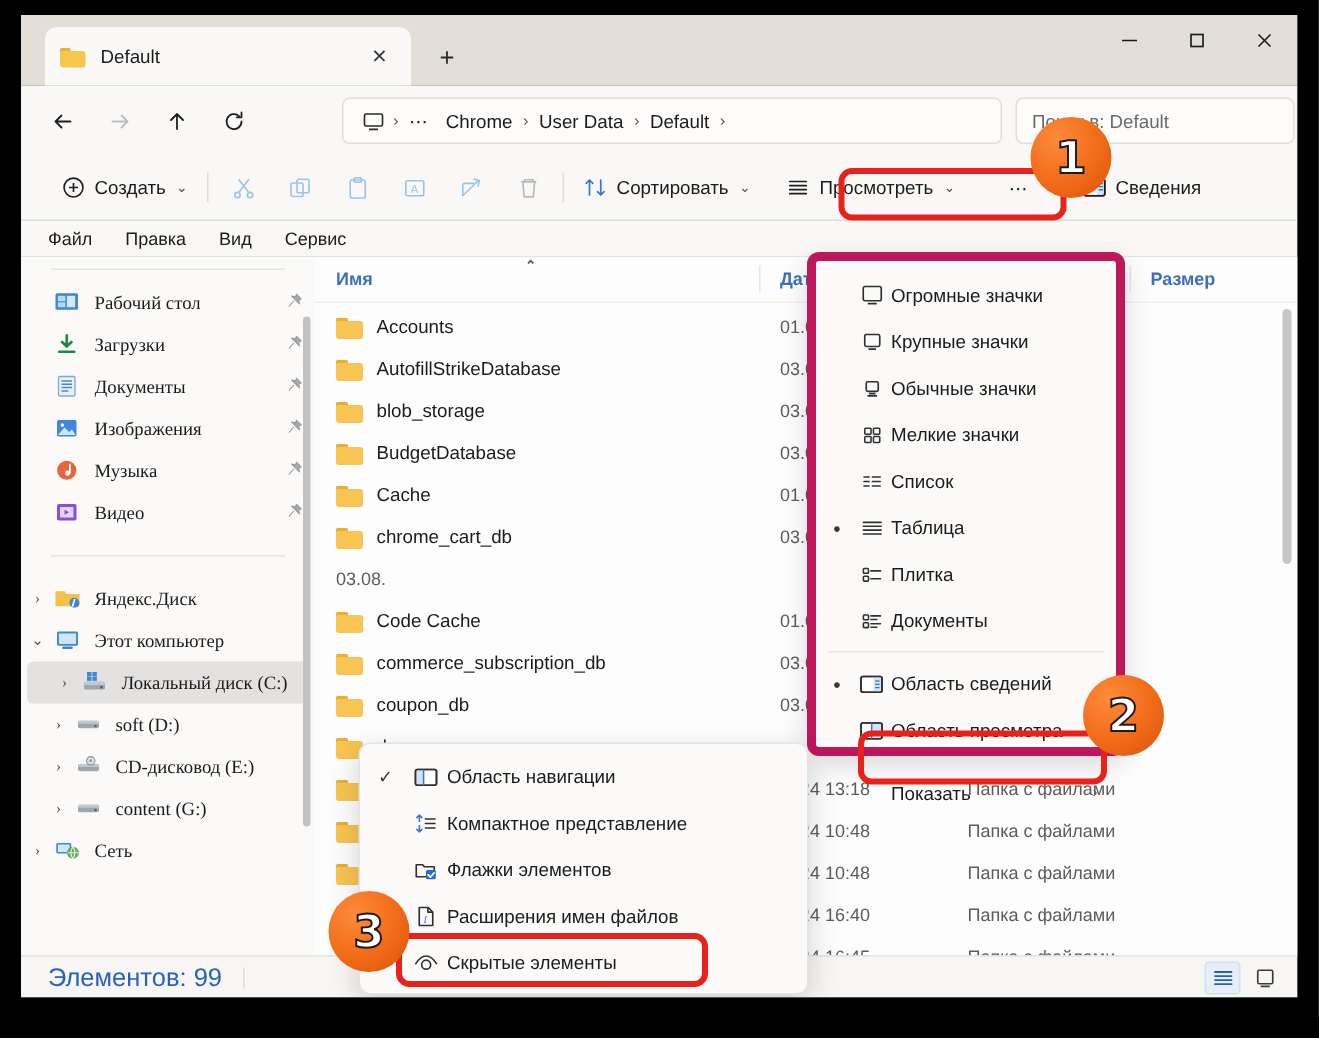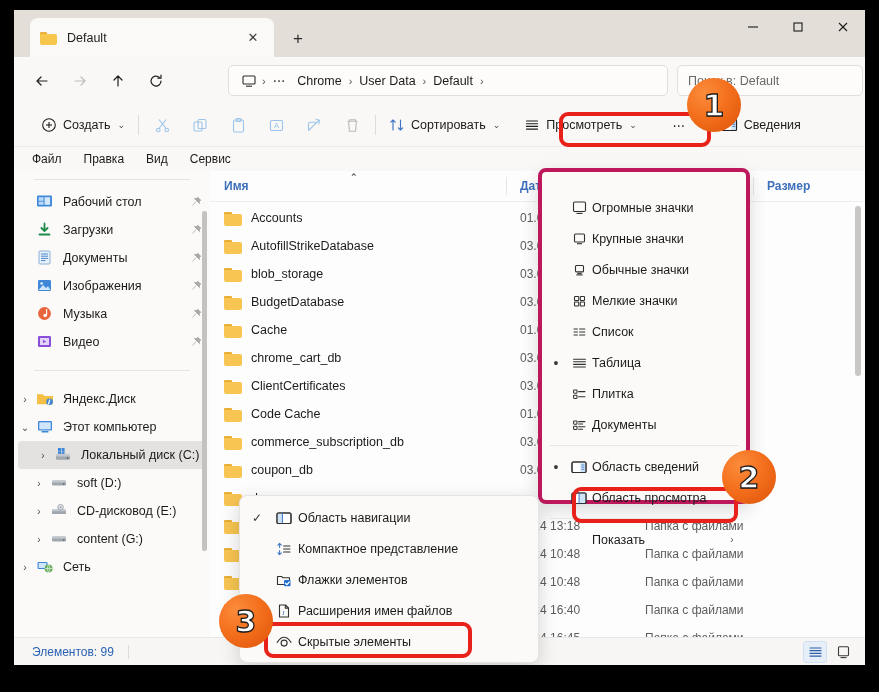--- a/index.html
+++ b/index.html
@@ -132,20 +132,21 @@
     background: #fbfaf9;
     overflow: hidden;
   }
   .side-divider {
     height: 1px; background: #e6e3e0; margin: 8px 20px 8px 20px;
   }
   .side-item {
     height: 28px; display: flex; align-items: center;
     font-size: 12.5px; color: #1b1b1b;
     padding-right: 6px;
+    font-family: Liberation Serif, serif;
   }
   .side-item.selected { background: #e4e2e0; border-radius: 4px; margin: 0 4px; }
   .side-chev {
     width: 22px; text-align: center; font-size: 10px; color: #4d4d4d; flex: none;
   }
   .side-ico { width: 20px; height: 16px; margin-right: 7px; flex: none; position: relative; }
   .side-label { flex: 1; white-space: nowrap; overflow: hidden; }
   .pin { width: 16px; flex: none; color: #9b9b9b; font-size: 11px; text-align:center; }
   .sb-thumb-side {
     position: absolute; right: 3px; top: 40px; width: 5px; height: 340px;
@@ -197,34 +198,34 @@
     position: absolute; right: 4px; top: 35px; width: 6px; height: 170px;
     background: #c9c7c5; border-radius: 3px;
   }
   
   .statusbar {
     position: absolute; left: 0; top: 627px; width: 851px; height: 28px;
     background: #f7f6f4;
     border-top: 1px solid #ebe9e6;
     display: flex; align-items: center;
   }
-  .status-text { font-size: 12px; color: #2a62b5; padding-left: 18px; }
+  .status-text { font-size: 17px; color: #2a62b5; padding-left: 18px; }
   .status-sep { width:1px; height:14px; background:#dedcda; margin-left:14px; }
   .viewtoggles { position: absolute; right: 10px; top: 3px; display: flex; gap: 4px; }
   .vt { width: 24px; height: 22px; display:flex; align-items:center; justify-content:center; border-radius:3px; }
   .vt.active { background: #e6eef8; border: 1px solid #cfe0f2; }
   
   .menu-view {
     position: absolute; left: 524px; top: 158px;
     width: 212px; height: 336px;
     background: #fbfaf9;
-    border: 4px solid #be185d;
+    border: 6px solid #be185d;
     border-radius: 8px;
     box-shadow: 0 6px 18px rgba(0,0,0,0.14);
-    padding: 20px 0;
+    padding: 7px 0;
     z-index: 40;
   }
   .mi {
     height: 31px; display: flex; align-items: center;
     font-size: 12.5px; color: #1b1b1b;
     margin: 0 4px; border-radius: 4px;
   }
   .mi-bullet { width: 20px; text-align:center; font-size: 14px; color:#3a3a3a; flex:none; line-height: 0; }
   .mi-ico { width: 26px; display:flex; align-items:center; justify-content:center; flex:none; color:#303030; }
   .mi-label { flex:1; }
@@ -717,24 +718,20 @@
           <div class="row">
             <div class="row-name">
                 <span class="folder-icon"></span>
                 <span>chrome_cart_db</span>
               </div>
             <div class="row-date">03.08.</div>
             <div class="row-type"></div>
             <div class="row-size"></div>
           </div>
           <div class="row">
-            <div class="row-name">
-                <span class="folder-icon"></span>
-                <span>ClientCertificates</span>
-              </div>
             <div class="row-date">03.08.</div>
             <div class="row-type"></div>
             <div class="row-size"></div>
           </div>
           <div class="row">
             <div class="row-name">
                 <span class="folder-icon"></span>
                 <span>Code Cache</span>
               </div>
             <div class="row-date">01.03.</div>

